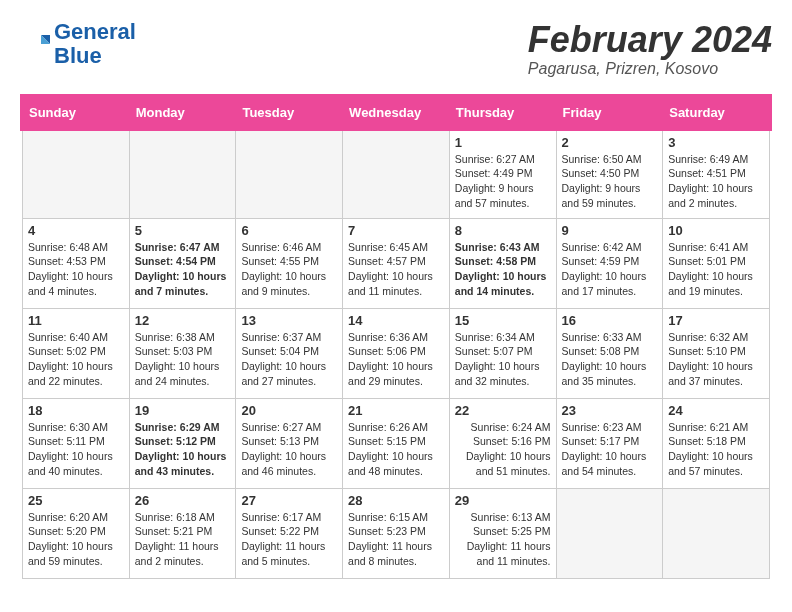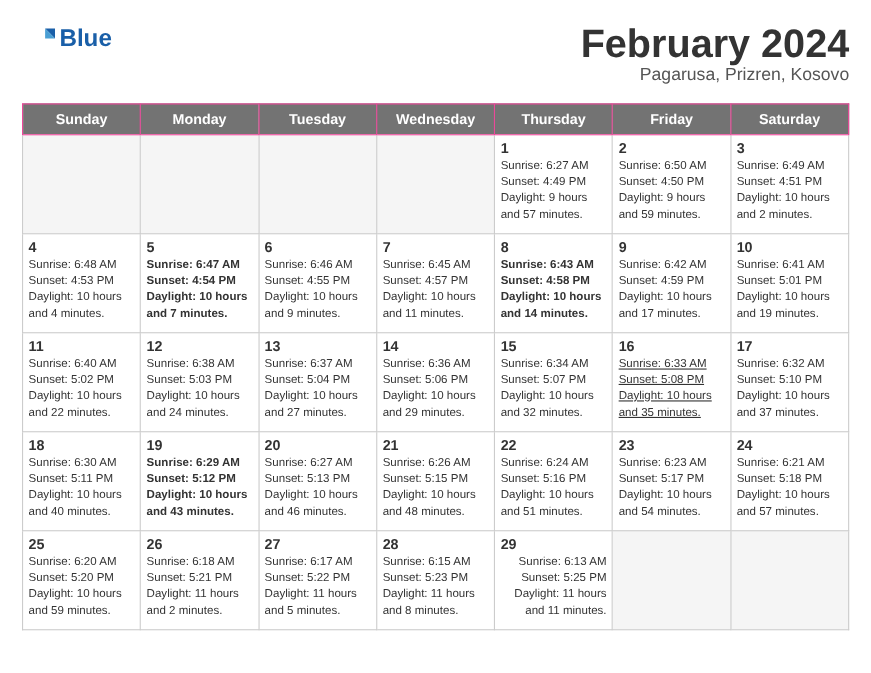--- a/index.html
+++ b/index.html
@@ -26,45 +26,45 @@
       font-weight: bold;
       color: #333;
       line-height: 1.1;
     }
     .logo-text .blue { color: #1a5fa8; }
     .logo-icon {
       width: 30px;
       height: 30px;
     }
     .title-block {
-      text-align: right;
+      font-style: italic;
     }
     .month-title {
       font-size: 36px;
       font-weight: bold;
       color: #333;
       line-height: 1.1;
     }
     .subtitle {
       font-size: 16px;
       color: #555;
     }
     .calendar {
       width: 100%;
       border-collapse: collapse;
       table-layout: fixed;
     }
     .calendar th {
-      background: #737373;
+      background: #ec4899;
       color: #fff;
       font-size: 13px;
       font-weight: bold;
       padding: 6px 4px;
-      text-align: center;
-      border: 1px solid #ec4899;
+      text-align: left;
+      border: 5px solid #ec4899;
     }
     .calendar td {
       border: 1px solid #ccc;
       vertical-align: top;
       padding: 4px 5px;
       height: 90px;
       font-size: 10.5px;
       color: #333;
       background: #fff;
     }
@@ -86,20 +86,21 @@
 </head>
 <body>
 
 <div class="header">
   <div class="logo">
     <svg class="logo-icon" viewBox="0 0 40 40">
       <polygon points="28,8 40,8 40,20" fill="#1a5fa8"></polygon>
       <polygon points="28,8 40,20 28,20" fill="#4a9fd4"></polygon>
     </svg>
     <div class="logo-text">
+      <div><span class="blue">General</span></div>
       <div class="blue">Blue</div>
     </div>
   </div>
   <div class="title-block">
     <div class="month-title">February 2024</div>
     <div class="subtitle">Pagarusa, Prizren, Kosovo</div>
   </div>
 </div>
 
 <table class="calendar">
@@ -224,21 +225,21 @@
         </td>
         <td>
           <span class="day-number">15</span>
           <div class="day-info" style="white-space: pre-line;">Sunrise: 6:34 AM
 Sunset: 5:07 PM
 Daylight: 10 hours
 and 32 minutes.</div>
         </td>
         <td>
           <span class="day-number">16</span>
-          <div class="day-info" style="white-space: pre-line; text-decoration: underline;">Sunrise: 6:33 AM
+          <div class="day-info" style="white-space: pre-line;">Sunrise: 6:33 AM
 Sunset: 5:08 PM
 Daylight: 10 hours
 and 35 minutes.</div>
         </td>
         <td>
           <span class="day-number">17</span>
           <div class="day-info" style="white-space: pre-line;">Sunrise: 6:32 AM
 Sunset: 5:10 PM
 Daylight: 10 hours
 and 37 minutes.</div>
@@ -268,21 +269,21 @@
         </td>
         <td>
           <span class="day-number">21</span>
           <div class="day-info" style="white-space: pre-line;">Sunrise: 6:26 AM
 Sunset: 5:15 PM
 Daylight: 10 hours
 and 48 minutes.</div>
         </td>
         <td>
           <span class="day-number">22</span>
-          <div class="day-info" style="white-space: pre-line;">Sunrise: 6:24 AM
+          <div class="day-info" style="white-space: pre-line; text-align: right;">Sunrise: 6:24 AM
 Sunset: 5:16 PM
 Daylight: 10 hours
 and 51 minutes.</div>
         </td>
         <td>
           <span class="day-number">23</span>
           <div class="day-info" style="white-space: pre-line;">Sunrise: 6:23 AM
 Sunset: 5:17 PM
 Daylight: 10 hours
 and 54 minutes.</div>

